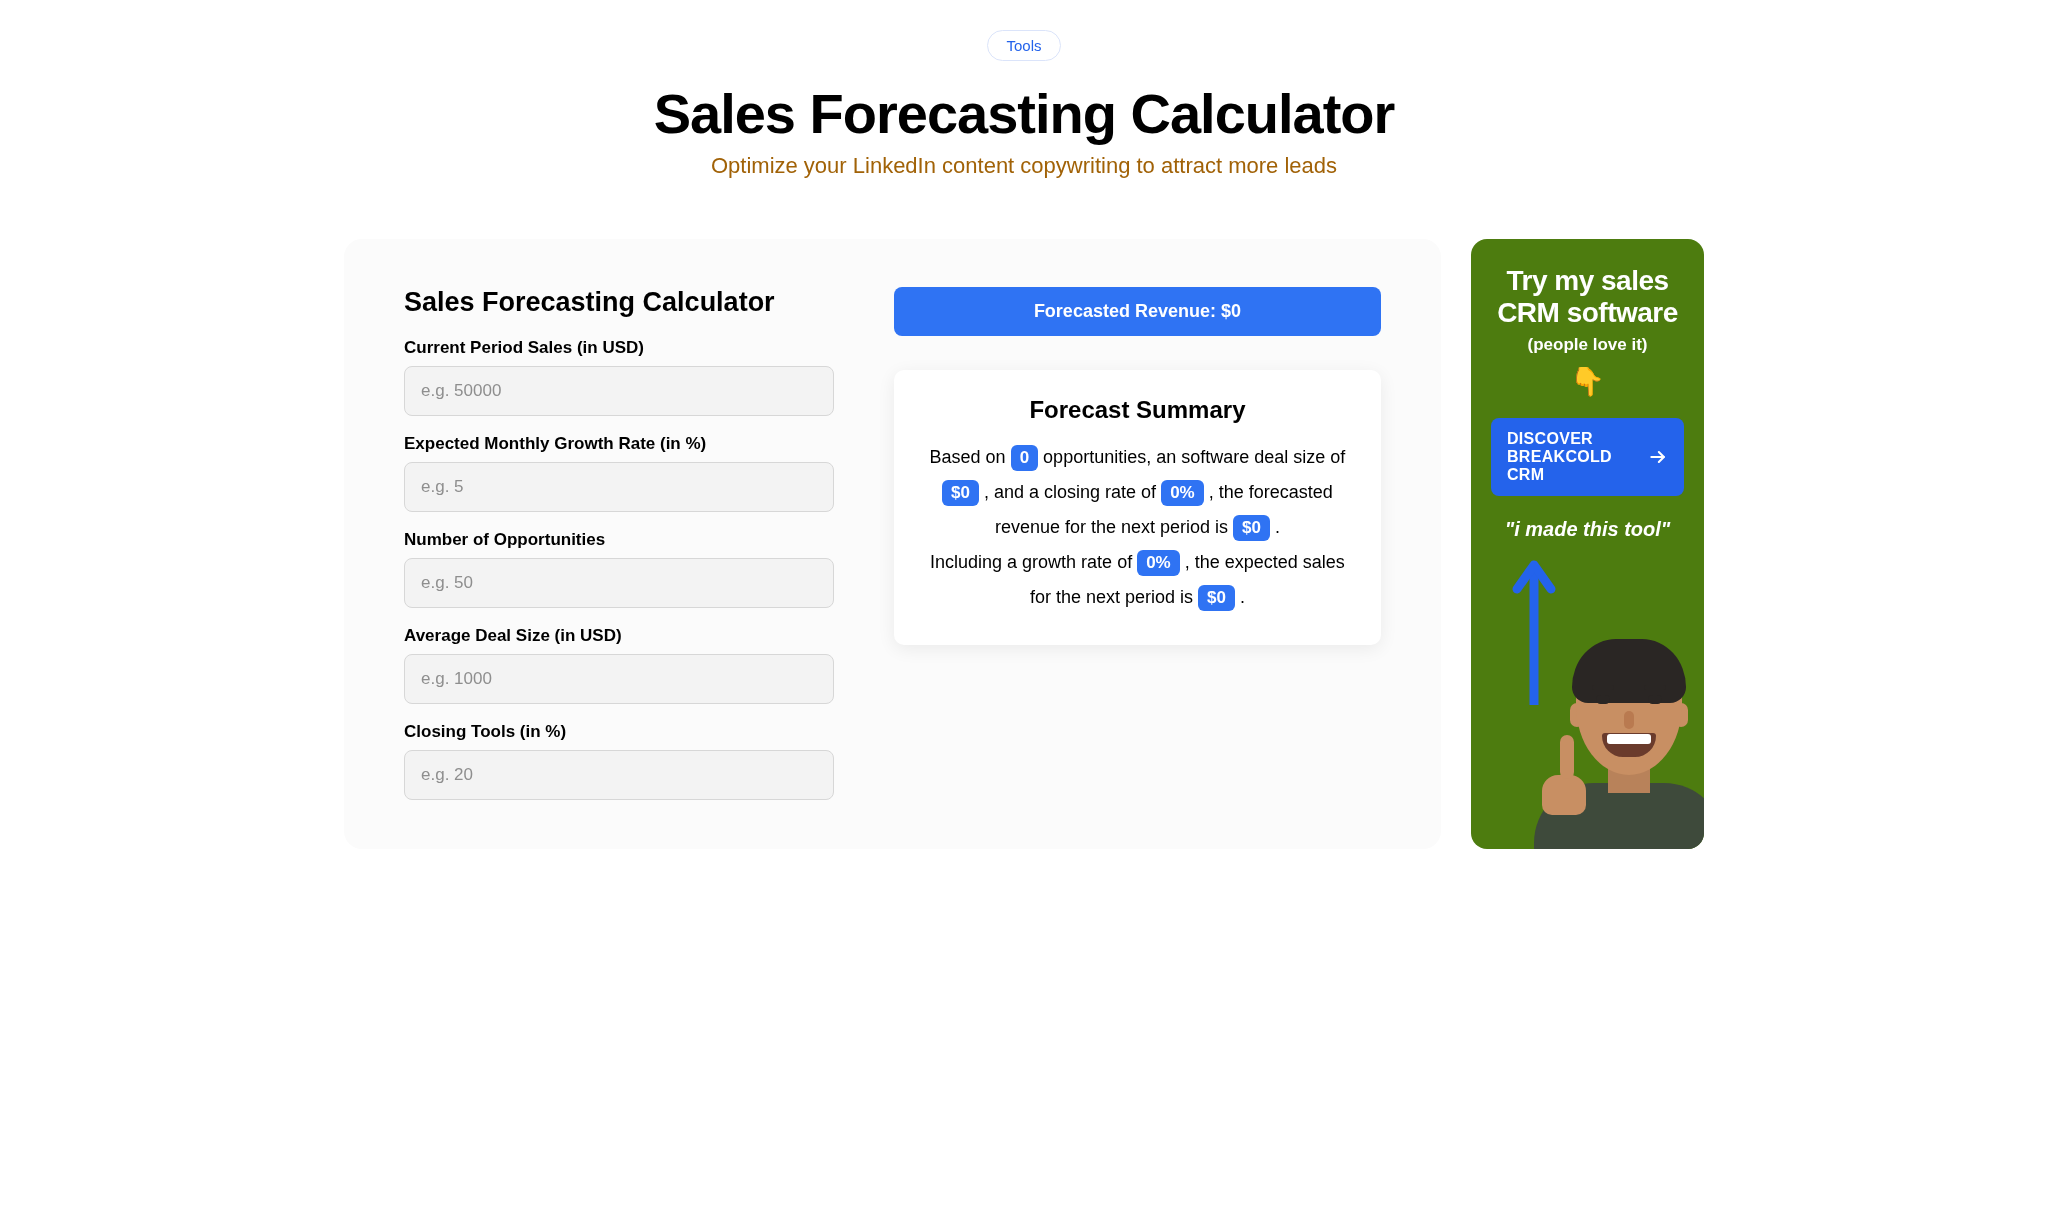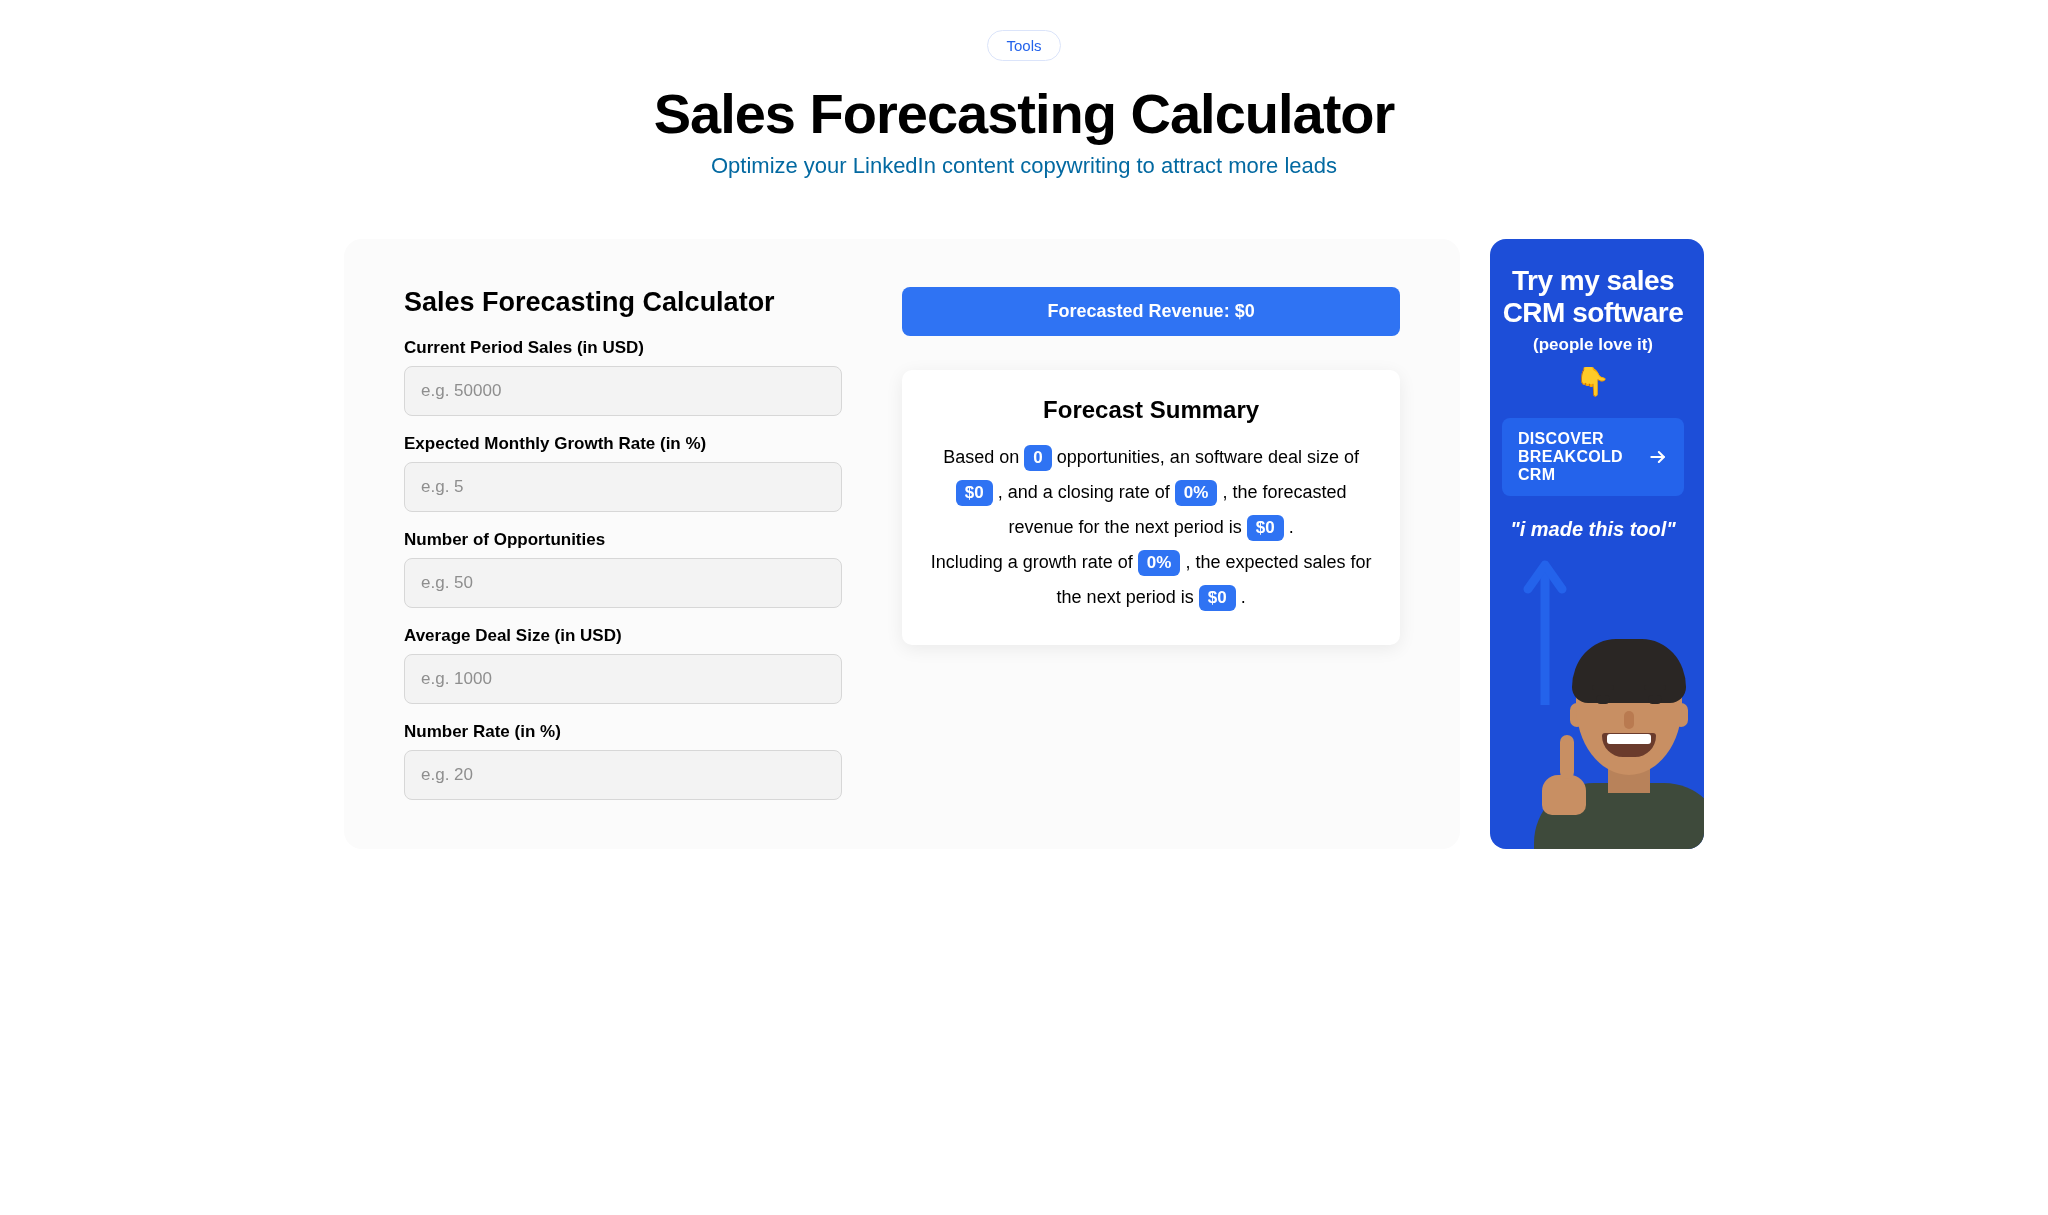--- a/index.html
+++ b/index.html
@@ -1,36 +1,36 @@
 <!DOCTYPE html>
 <html><head>
   <meta charset="utf-8">
   <style>
     * { margin:0; padding:0; box-sizing:border-box; }
     body { font-family: -apple-system, BlinkMacSystemFont, "Segoe UI", Helvetica, Arial, sans-serif; background:#fff; color:#000; }
     .container { width:100%; max-width:1400px; margin:0 auto; padding:30px 20px 0 20px; }
     .hero { text-align:center; margin-bottom:60px; }
     .badge { display:inline-block; border:1px solid #dbe4fa; color:#2463eb; border-radius:999px; padding:6px 18px; font-size:15px; }
     .hero h1 { font-size:56px; font-weight:800; letter-spacing:-1px; line-height:1.1; margin-top:22px; }
-    .hero p.sub { font-size:22px; color:#0369a1; margin-top:8px; }
+    .hero p.sub { font-size:22px; color:#a16207; margin-top:8px; }
     .panel-wrap { display:flex; gap:30px; align-items:flex-start; }
     .main-panel { background:#fbfbfb; border-radius:18px; padding:48px 60px 20px 60px; flex:1; display:flex; gap:60px; min-height:610px; }
     .left-col { flex:0 0 44%; }
     .left-col h2 { font-size:27px; font-weight:700; margin-bottom:20px; }
     .field-group label { display:block; font-size:17px; font-weight:700; margin-bottom:8px; margin-top:18px; }
     .field-group label:first-of-type { margin-top:0; }
     .field-group input { width:100%; border:1px solid #d7d7d7; background:#f3f3f3; border-radius:8px; font-size:17px; padding:14px 16px; color:#333; outline:none; }
     .field-group input::placeholder { color:#8e8e8e; }
     .right-col { flex:1; padding-top:0; }
     .forecast-banner { background:#2f73f3; color:#fff; width:100%; border-radius:8px; text-align:center; padding:14px 10px; font-size:18px; font-weight:700; margin-bottom:34px; }
     .summary-card { background:#fff; border-radius:10px; box-shadow:0 4px 18px rgba(0,0,0,.07); padding:26px 28px 30px 28px;text-align:center; }
     .summary-card h3 { font-size:24px; font-weight:700; margin-bottom:16px; }
     .summary-card p { font-size:18px; line-height:1.95; }
     .pill { display:inline-block; background:#2f73f3; color:#fff; font-weight:700; border-radius:6px; padding:2px 9px; font-size:17px; line-height:1.3; vertical-align:baseline; }
-    .sidebar-card { width:214px; background:#1d4ed8; color:#fff; border-radius:16px; padding:26px 20px 0 12px; text-align:center; position:relative; overflow:hidden; min-height:610px; }
+    .sidebar-card { width:233px; background:#4d7c0f; color:#fff; border-radius:16px; padding:26px 20px 0 20px; text-align:center; position:relative; overflow:hidden; min-height:610px; }
     .sidebar-card h4 { font-size:28px; font-weight:800; letter-spacing:-0.5px; }
     .love { font-size:17px; font-weight:700; margin-top:6px; }
     .pointer { font-size:28px; margin-top:10px; }
     .cta-btn { display:flex; align-items:center; justify-content:space-between; background:#2463eb; color:#fff; border:none; border-radius:8px; font-size:16px; font-weight:800; padding:12px 16px; margin:20px auto 0 auto; cursor:pointer; width:100%; text-align:left; letter-spacing:.3px;gap:24px; }
     .cta-btn svg { flex-shrink:0; }
     .quote { font-size:20px; font-weight:600; margin-top:22px; font-style:italic; }
     .arrow-wrap { margin-top:14px; display:flex; justify-content:flex-start; padding-left:20px; position:relative; height:150px; }
     .arrow-svg { width:46px; height:150px; }
     .person { position:absolute; right:-10px; bottom:-4px; width:170px; height:220px; }
     .face { position:absolute; left:50%; top:14px; transform:translateX(-50%); width:106px; height:128px; background:#c88f63; border-radius:55px 55px 60px 60px / 60px 60px 80px 80px; }
@@ -71,21 +71,21 @@
 
           <label>Expected Monthly Growth Rate (in %)</label>
           <input type="text" placeholder="e.g. 5" style="">
 
           <label>Number of Opportunities</label>
           <input type="text" placeholder="e.g. 50" style="">
 
           <label>Average Deal Size (in USD)</label>
           <input type="text" placeholder="e.g. 1000" style="">
 
-          <label>Number Rate (in %)</label>
+          <label>Closing Tools (in %)</label>
           <input type="text" placeholder="e.g. 20" style="">
         </div>
       </div>
 
       <div class="right-col">
         <div class="forecast-banner">
           <span>Forecasted Revenue: </span><span>$0</span>
         </div>
         <div class="summary-card">
           <h3>Forecast Summary</h3>

